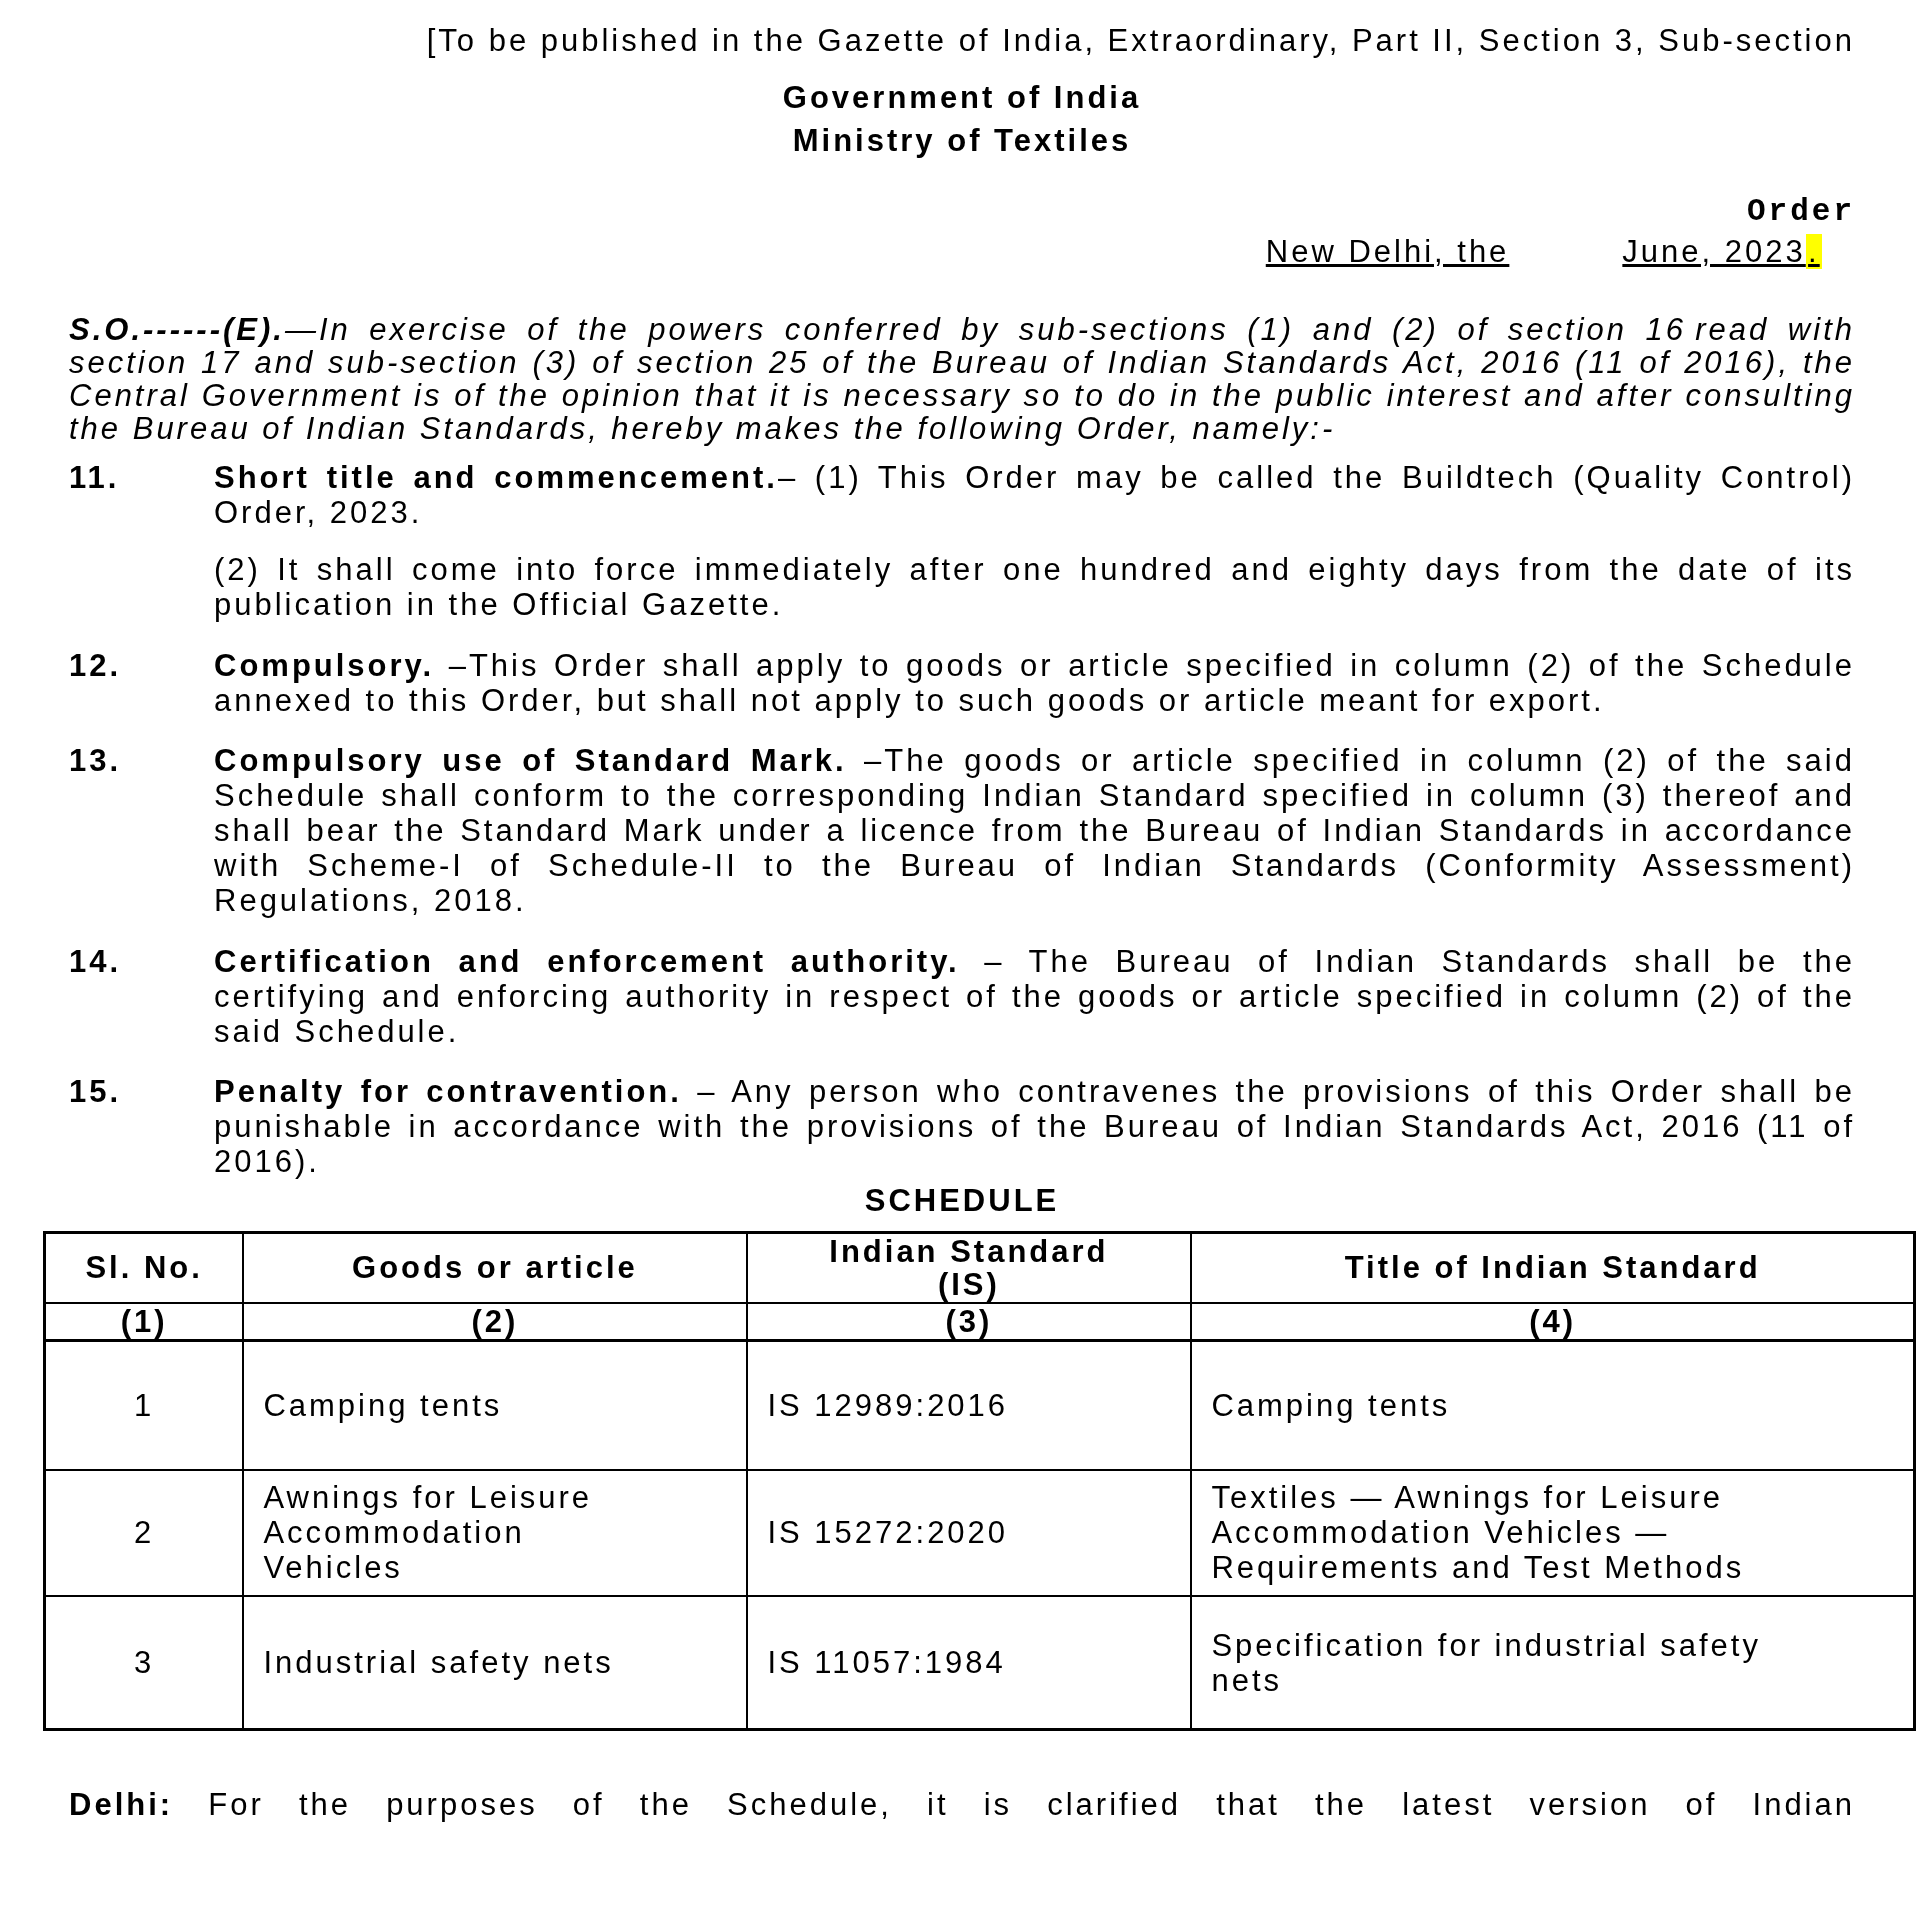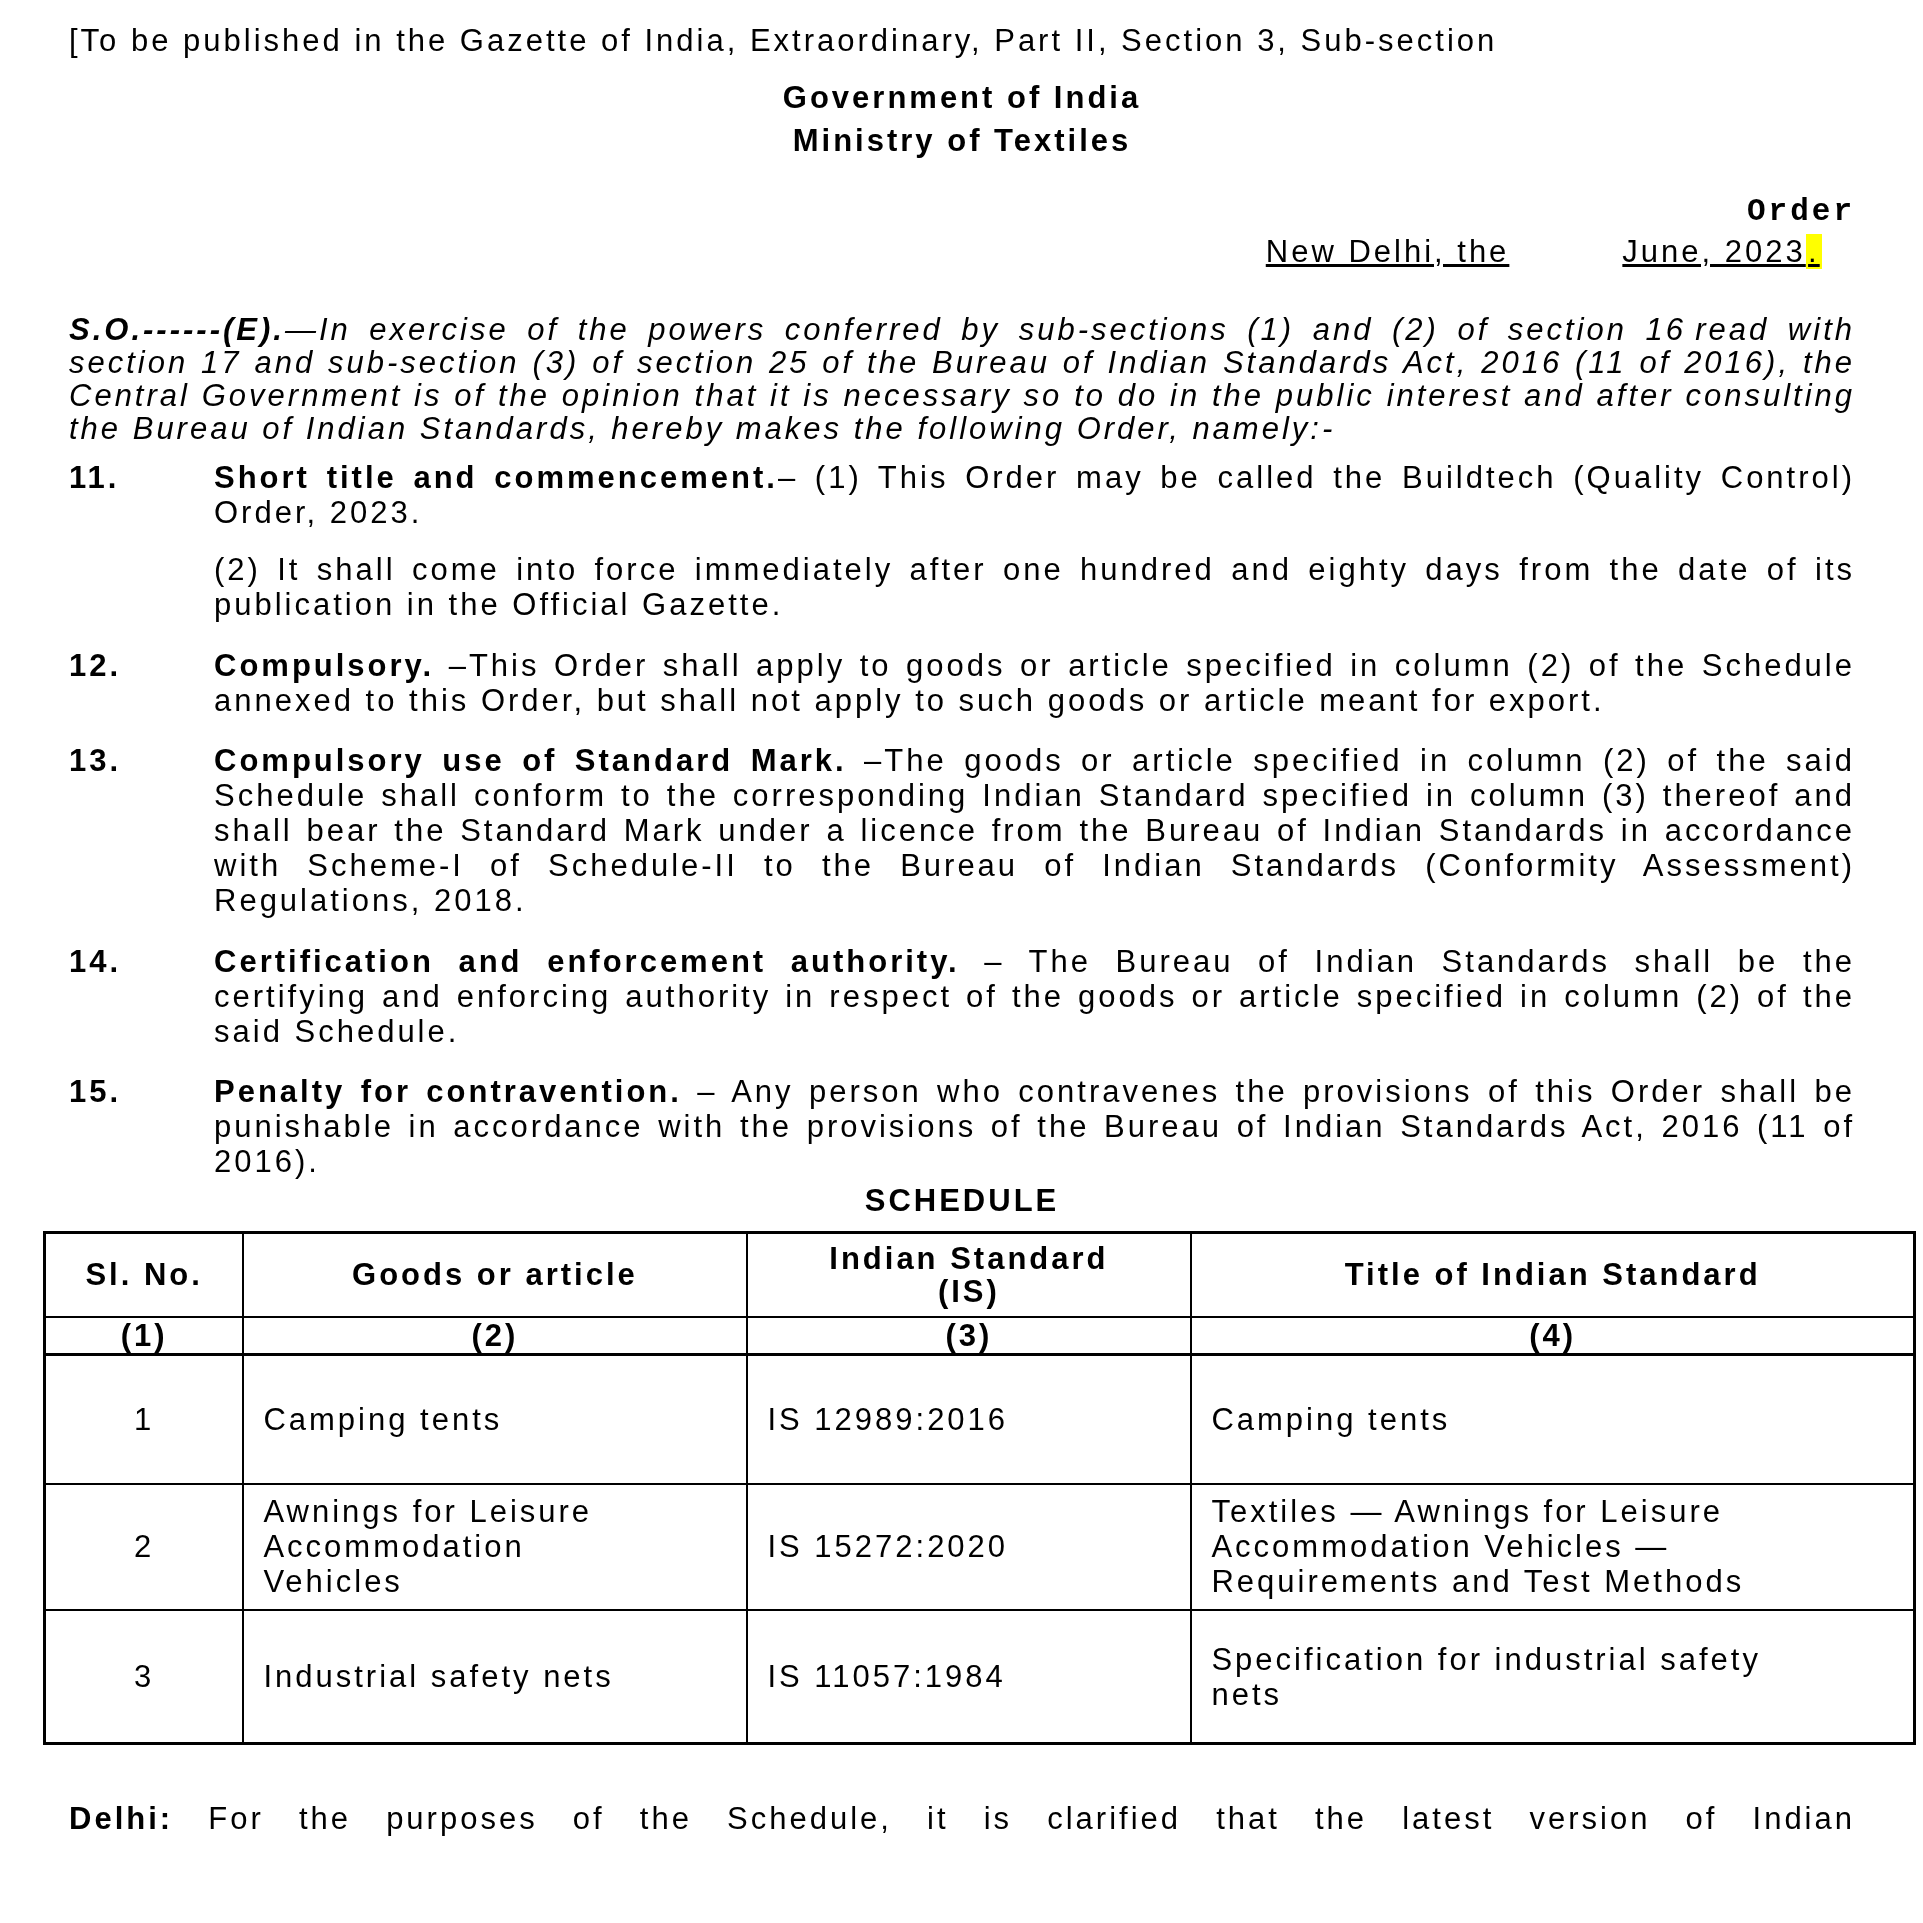--- a/index.html
+++ b/index.html
@@ -3,40 +3,40 @@
 <meta charset="utf-8">
 <style>
   html,body{margin:0;padding:0;background:#e8e8e8;}
   .page{
     width:1924px;height:1924px;background:#ffffff;color:#000000;
     font-family:"Liberation Sans","DejaVu Sans",sans-serif;
     font-size:31px;letter-spacing:3px;line-height:35px;
     overflow:hidden;position:relative;margin:0 auto;
   }
   .content{padding:19.5px 69px 0 69px;}
-  .gazette{line-height:41px;text-align:left;}
+  .gazette{line-height:41px;text-align:right;}
   .gov-title{margin-top:15px;line-height:43px;text-align:center;font-weight:bold;}
   .ministry-title{line-height:43px;text-align:center;font-weight:bold;}
   .order-heading{margin-top:28px;line-height:43px;text-align:right;font-weight:bold;font-family:Liberation Mono, monospace;}
   .dateline{text-align:right;padding-right:33px;line-height:38px;text-decoration:underline;}
   .dl-gap{display:inline-block;width:113px;}
   .hl{background:#ffff00;padding:0 2.3px;}
   .so-para{margin:42px 0 0 0;text-align:justify;line-height:33px;font-style:italic;}
   .clauses{margin:0;}
   .clause{display:flex;margin-top:25.6px;}
   .clause.first{margin-top:15px;}
   .cnum{width:145px;flex:none;font-weight:bold;}
   .cbody{flex:1;text-align:justify;}
   .cbody p{margin:0;line-height:35px;}
   .cbody p.sub{margin-top:22.5px;}
   .schedule-title{margin-top:3px;line-height:38px;text-align:center;font-weight:bold;}
   .tblwrap{margin:10.5px 0 0 -25.6px;}
   table.sched{border-collapse:collapse;width:1870px;table-layout:fixed;border:3px solid #000;}
   table.sched th,table.sched td{border:2.3px solid #000;}
-  table.sched tr.hdr th{font-weight:bold;text-align:center;vertical-align:middle;line-height:33px;padding:8px 6px;}
+  table.sched tr.hdr th{font-weight:bold;text-align:center;vertical-align:middle;line-height:33px;padding:1px 6px;}
   table.sched tr.nums th{font-weight:bold;text-align:center;vertical-align:middle;border-bottom-width:3px;padding:0;}
   table.sched td{vertical-align:middle;text-align:left;padding:7.5px 25.6px 7.5px 19.5px;line-height:35px;}
   table.sched td.sl{text-align:center;padding:0;}
   .pre{white-space:pre-line;}
   tr.hdr{height:66px;}
   tr.nums{height:38px;}
   tr.r1{height:129px;}
   tr.r2{height:126px;}
   tr.r3{height:134px;}
   .note{margin:56px 0 0 0;text-align:justify;text-align-last:justify;line-height:35px;}

